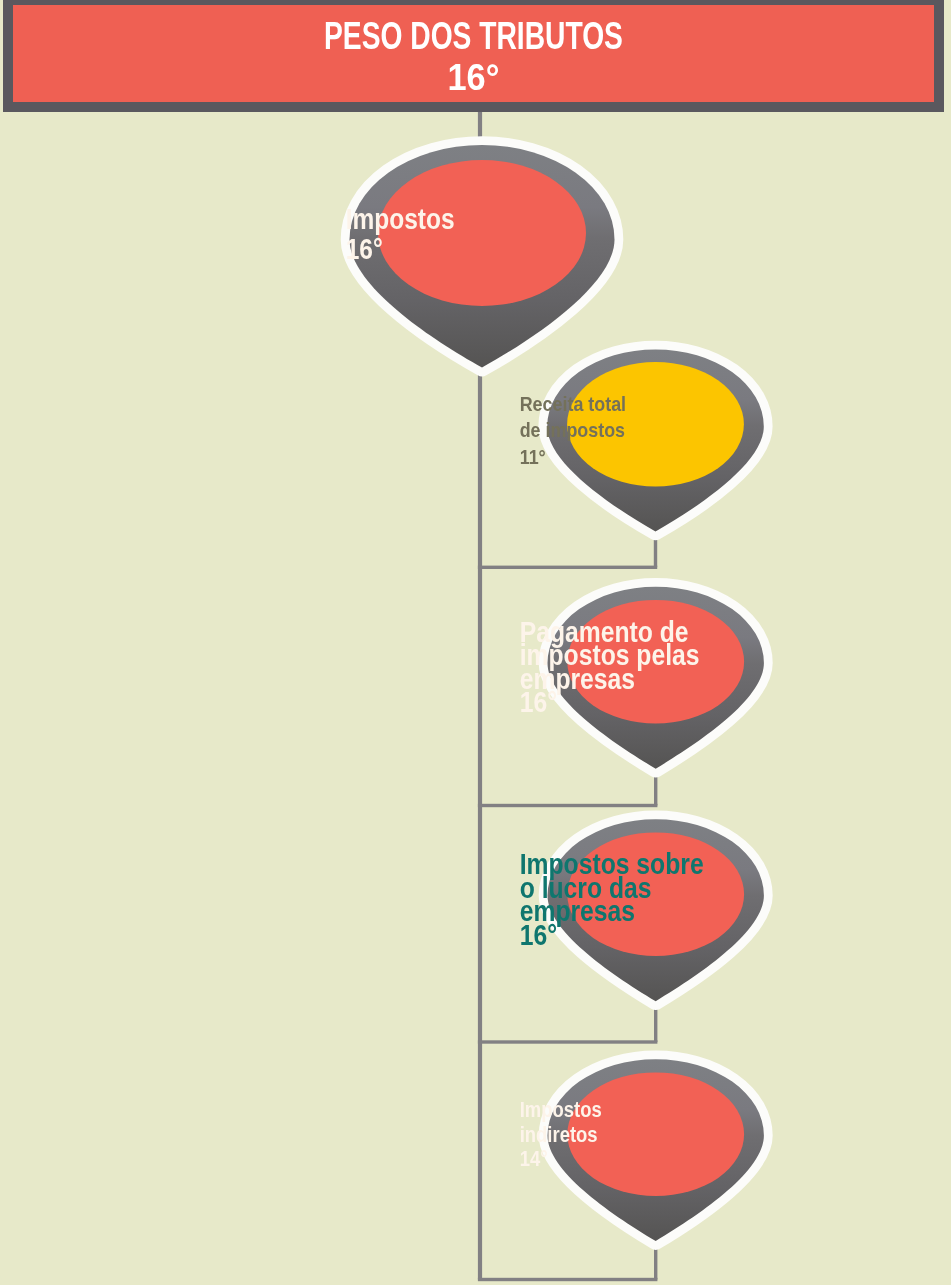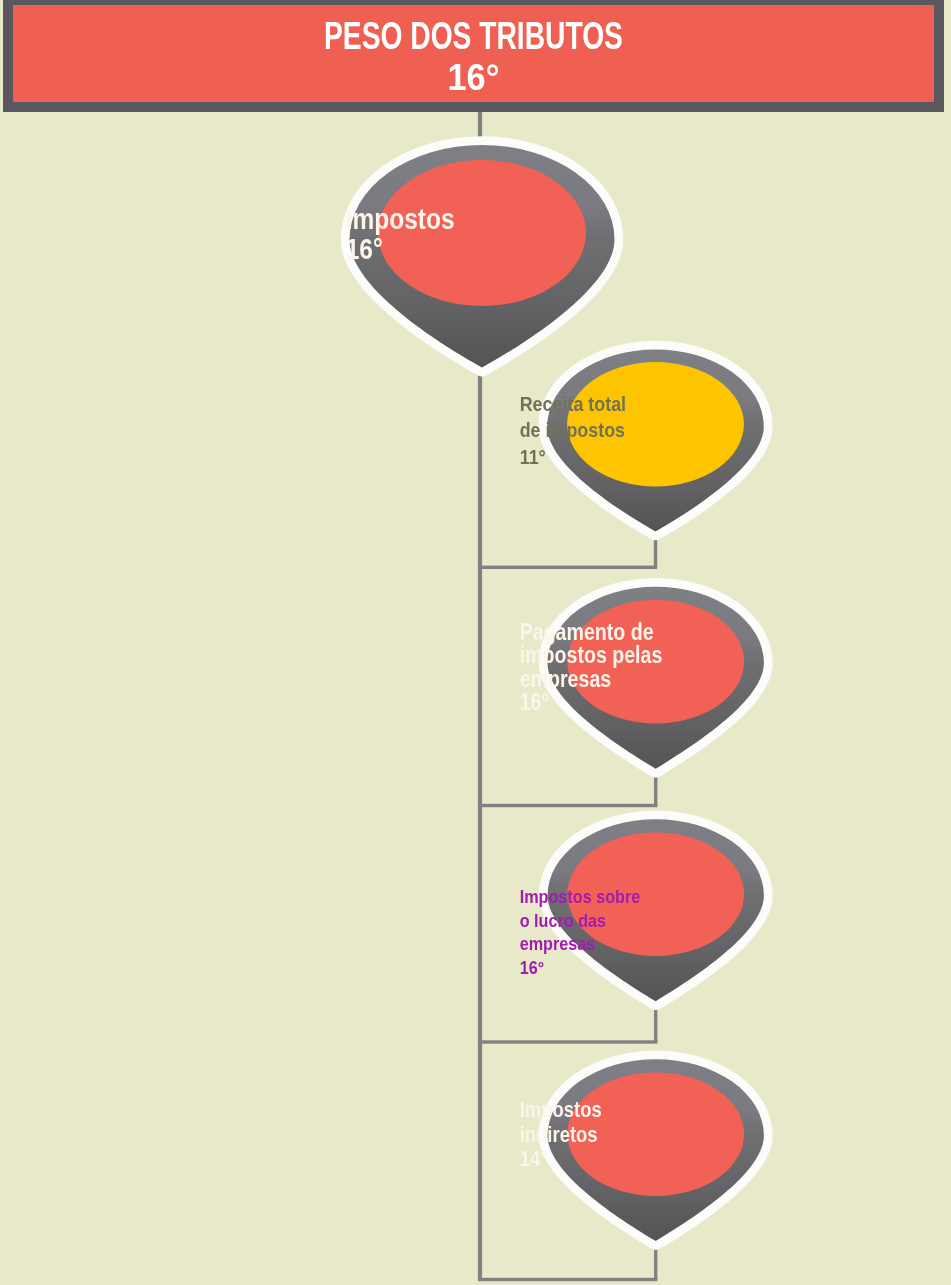--- a/index.html
+++ b/index.html
@@ -108,27 +108,27 @@
   <div id="labels">
       <div class="node-text" style="color: rgb(253, 244, 234); font-size: 28.78px; line-height: 30.6px; left: 322px; width: 320px; top: 203.5px;">
         <div>Impostos</div>
         <div>16°</div>
       </div>
       <div class="node-text" style="color: rgb(116, 113, 90); font-size: 21px; line-height: 26.4px; left: 495.5px; width: 320px; top: 390.8px;">
         <div>Receita total</div>
         <div>de impostos</div>
         <div>11°</div>
       </div>
-      <div class="node-text" style="color: rgb(253, 244, 234); font-size: 23px; line-height: 23.45px; left: 495.7px; width: 320px; top: 620.6px;">
+      <div class="node-text" style="color: rgb(253, 244, 234); font-size: 29px; line-height: 23.45px; left: 495.7px; width: 320px; top: 620.6px;">
         <div>Pagamento de</div>
         <div>impostos pelas</div>
         <div>empresas</div>
         <div>16°</div>
       </div>
-      <div class="node-text" style="color: #a21caf; font-size: 19px; line-height: 23.43px; left: 495.7px; width: 320px; top: 853.4px; margin-top: 32px;">
+      <div class="node-text" style="color: #0f766e; font-size: 29px; line-height: 23.43px; left: 495.7px; width: 320px; top: 853.4px;">
         <div>Impostos sobre</div>
         <div>o lucro das</div>
         <div>empresas</div>
         <div>16°</div>
       </div>
       <div class="node-text" style="color: rgb(253, 244, 234); font-size: 21.66px; line-height: 24.5px; left: 495.7px; width: 320px; top: 1098px;">
         <div>Impostos</div>
         <div>indiretos</div>
         <div>14°</div>
       </div>

